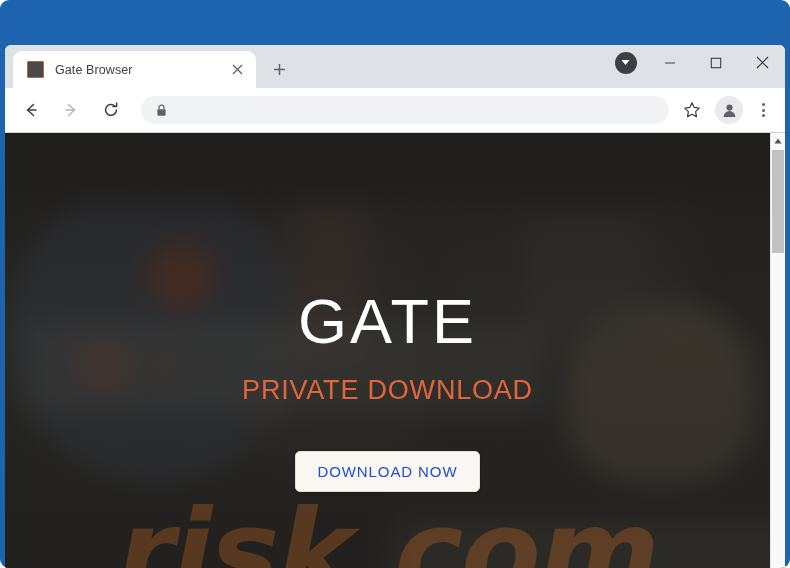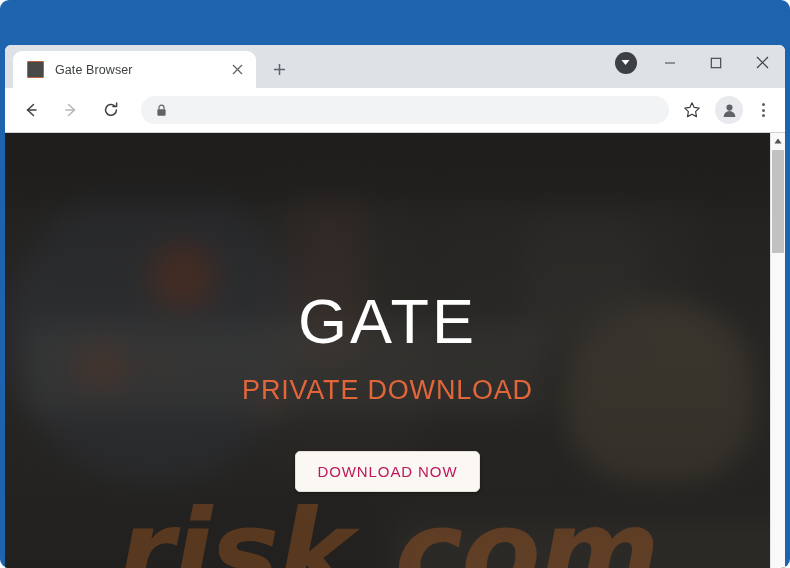--- a/index.html
+++ b/index.html
@@ -294,21 +294,21 @@
     font-family: "Liberation Sans", sans-serif;
     font-size: 27px;
     font-weight: 400;
     color: #e2663a;
     letter-spacing: .8px;
     margin: 22px 0 0 0;
   }
   .hero-btn {
     margin-top: 45px;
     background: #fbf7f2;
-    color: #be185d;
+    color: #1d4ed8;
     border: 1px solid #e6e0d8;
     border-radius: 5px;
     font-family: "Liberation Sans", sans-serif;
     font-size: 15px;
     letter-spacing: .9px;
     padding: 11px 22px;
     box-shadow: 0 1px 3px rgba(0,0,0,.35);
     cursor: pointer;
   }
 

